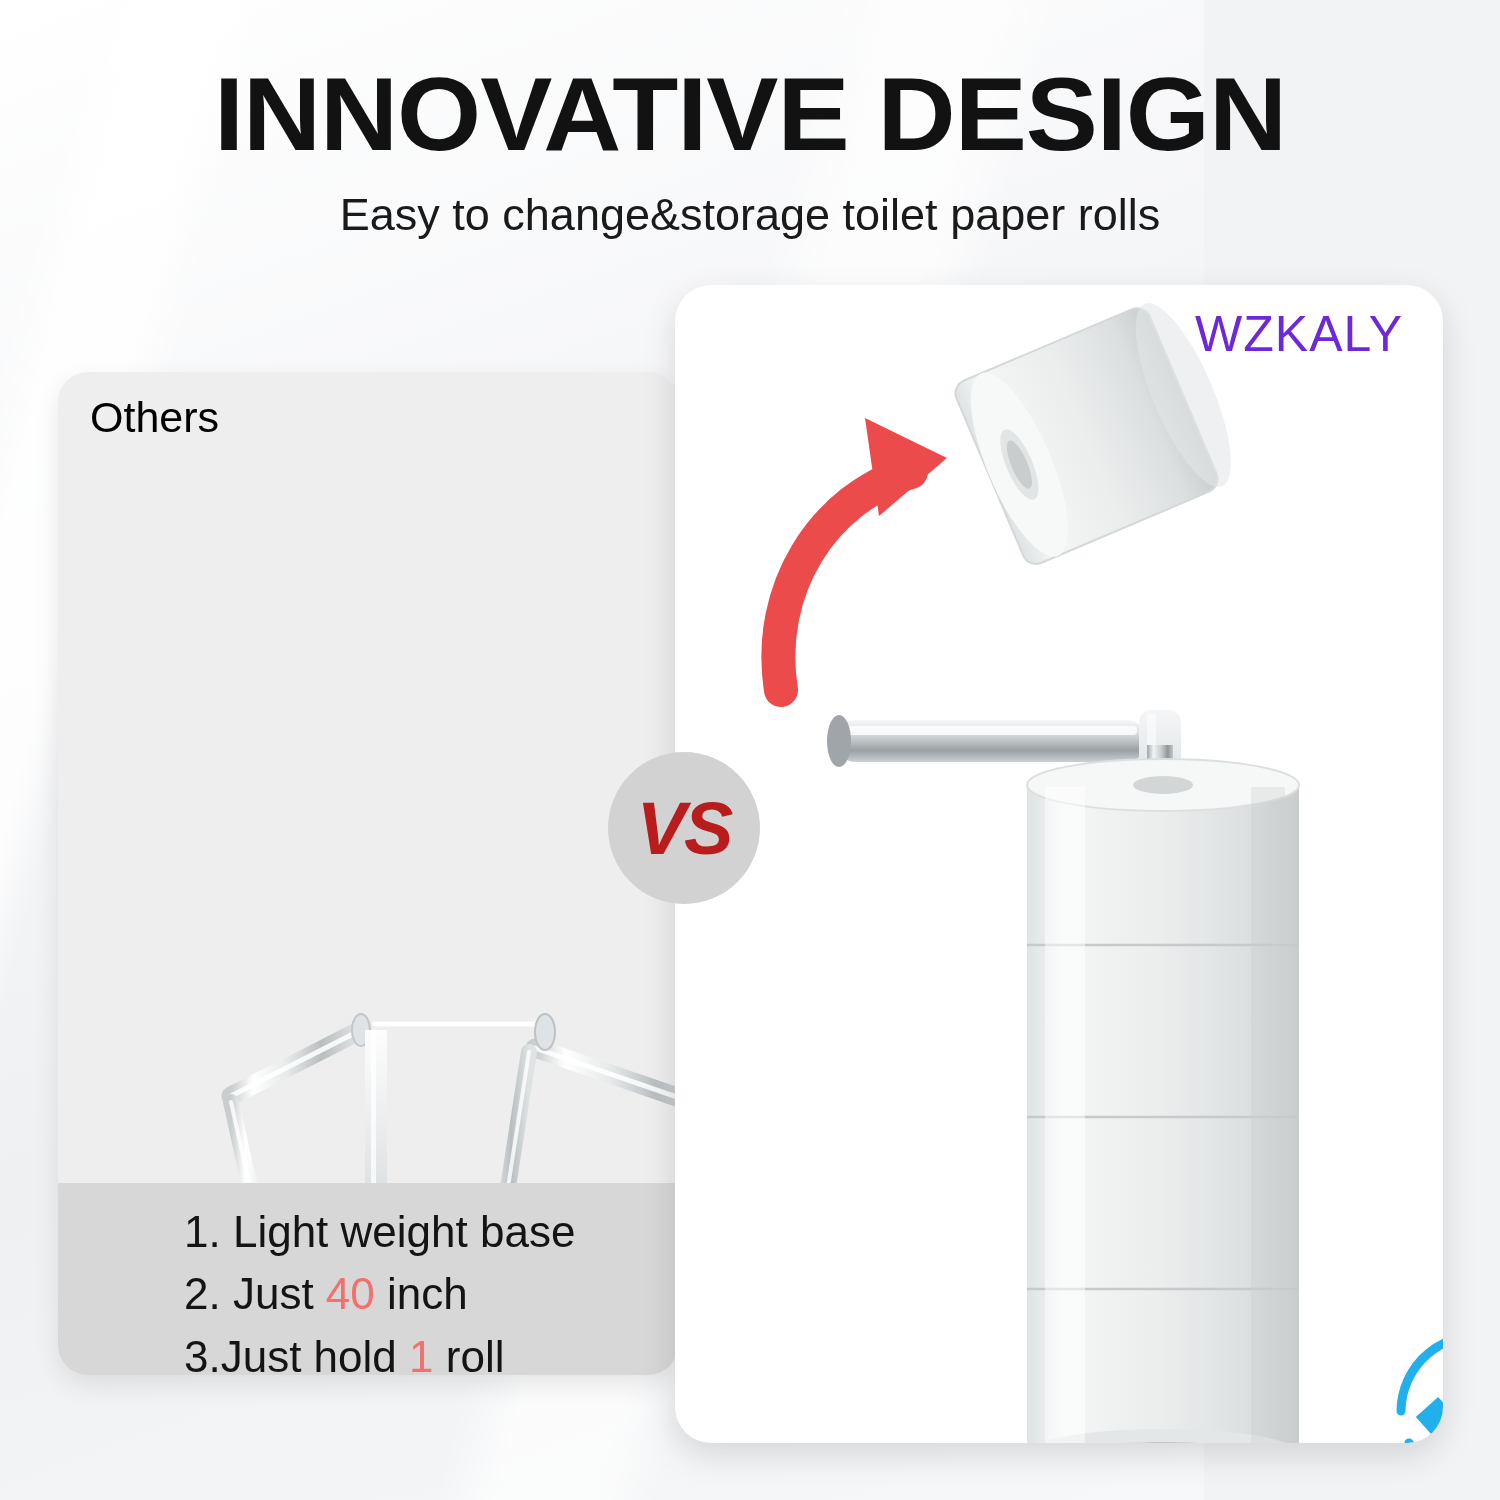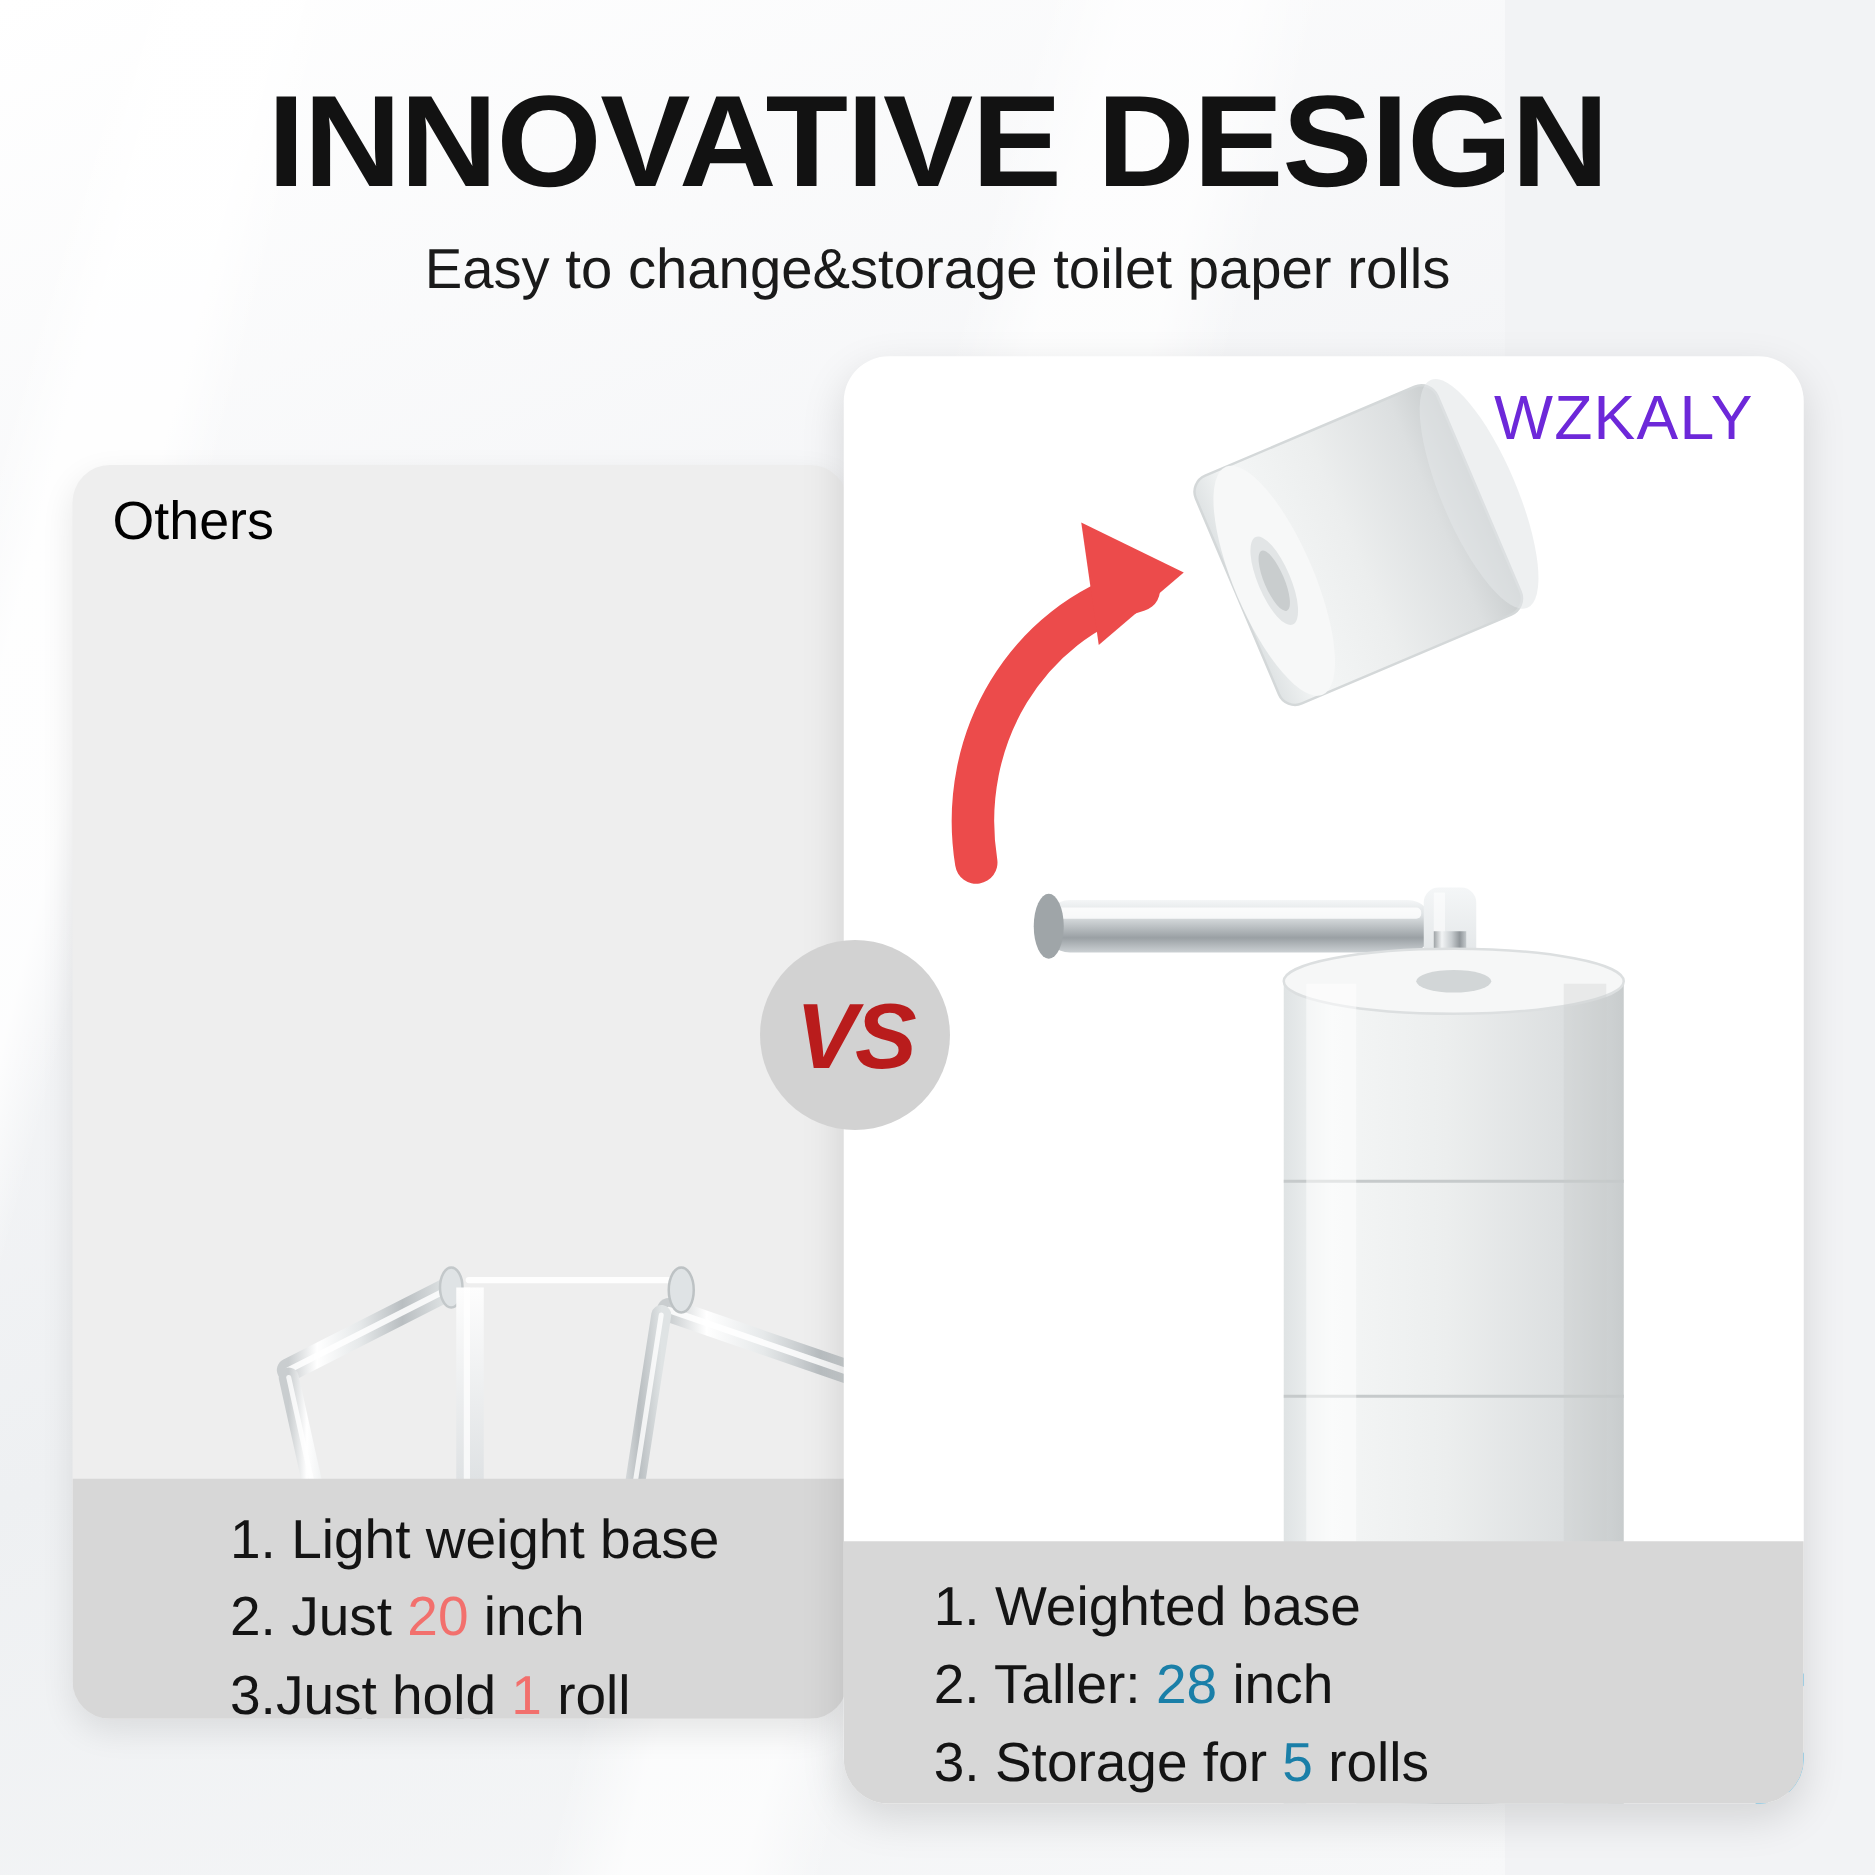--- a/index.html
+++ b/index.html
@@ -163,21 +163,21 @@
         <ellipse cx="244" cy="596" rx="150" ry="36" fill="#f3f4f5" opacity=".85"></ellipse>
       </g>
     </svg>
 
     <div class="footer">
       <ul class="flist">
         <li>
           <span>1.</span><span> Light weight base</span>
         </li>
         <li>
-          <span>2.</span><span> Just </span><span class="hi-red">20</span><span> inch</span>
+          <span>2.</span><span> Just </span><span class="hi-red">40</span><span> inch</span>
         </li>
         <li>
           <span>3.</span><span>Just hold </span><span class="hi-red">1</span><span> roll</span>
         </li>
       </ul>
     </div>
   </div>
 
   <div class="card" id="card-right">
 
@@ -265,30 +265,17 @@
       </g>
     </svg>
 
     <svg class="status-icon" id="check-icon" viewBox="0 0 172 172">
       <path d="M118 16 A76 76 0 0 1 156 78" fill="none" stroke="#22b0ed" stroke-width="9" stroke-linecap="round"></path>
       <path d="M104 12 A76 76 0 0 0 14 86" fill="none" stroke="#22b0ed" stroke-width="9" stroke-linecap="round"></path>
       <path d="M22 118 A76 76 0 0 0 150 110" fill="none" stroke="#22b0ed" stroke-width="9" stroke-linecap="round"></path>
       <path d="M40 82 L74 120 L134 42" fill="none" stroke="#22b0ed" stroke-width="30" stroke-linejoin="miter" stroke-linecap="butt"></path>
     </svg>
 
-    <div class="footer">
-      <ul class="flist">
-        <li>
-          <span>1.</span><span> Weighted base</span>
-        </li>
-        <li>
-          <span>2.</span><span> Taller: </span><span class="hi-blue">28</span><span> inch</span>
-        </li>
-        <li>
-          <span>3.</span><span> Storage for </span><span class="hi-blue">5</span><span> rolls</span>
-        </li>
-      </ul>
-    </div>
   </div>
 
   <div id="vs-badge">VS</div>
 
 </div>
 
 </body></html>

